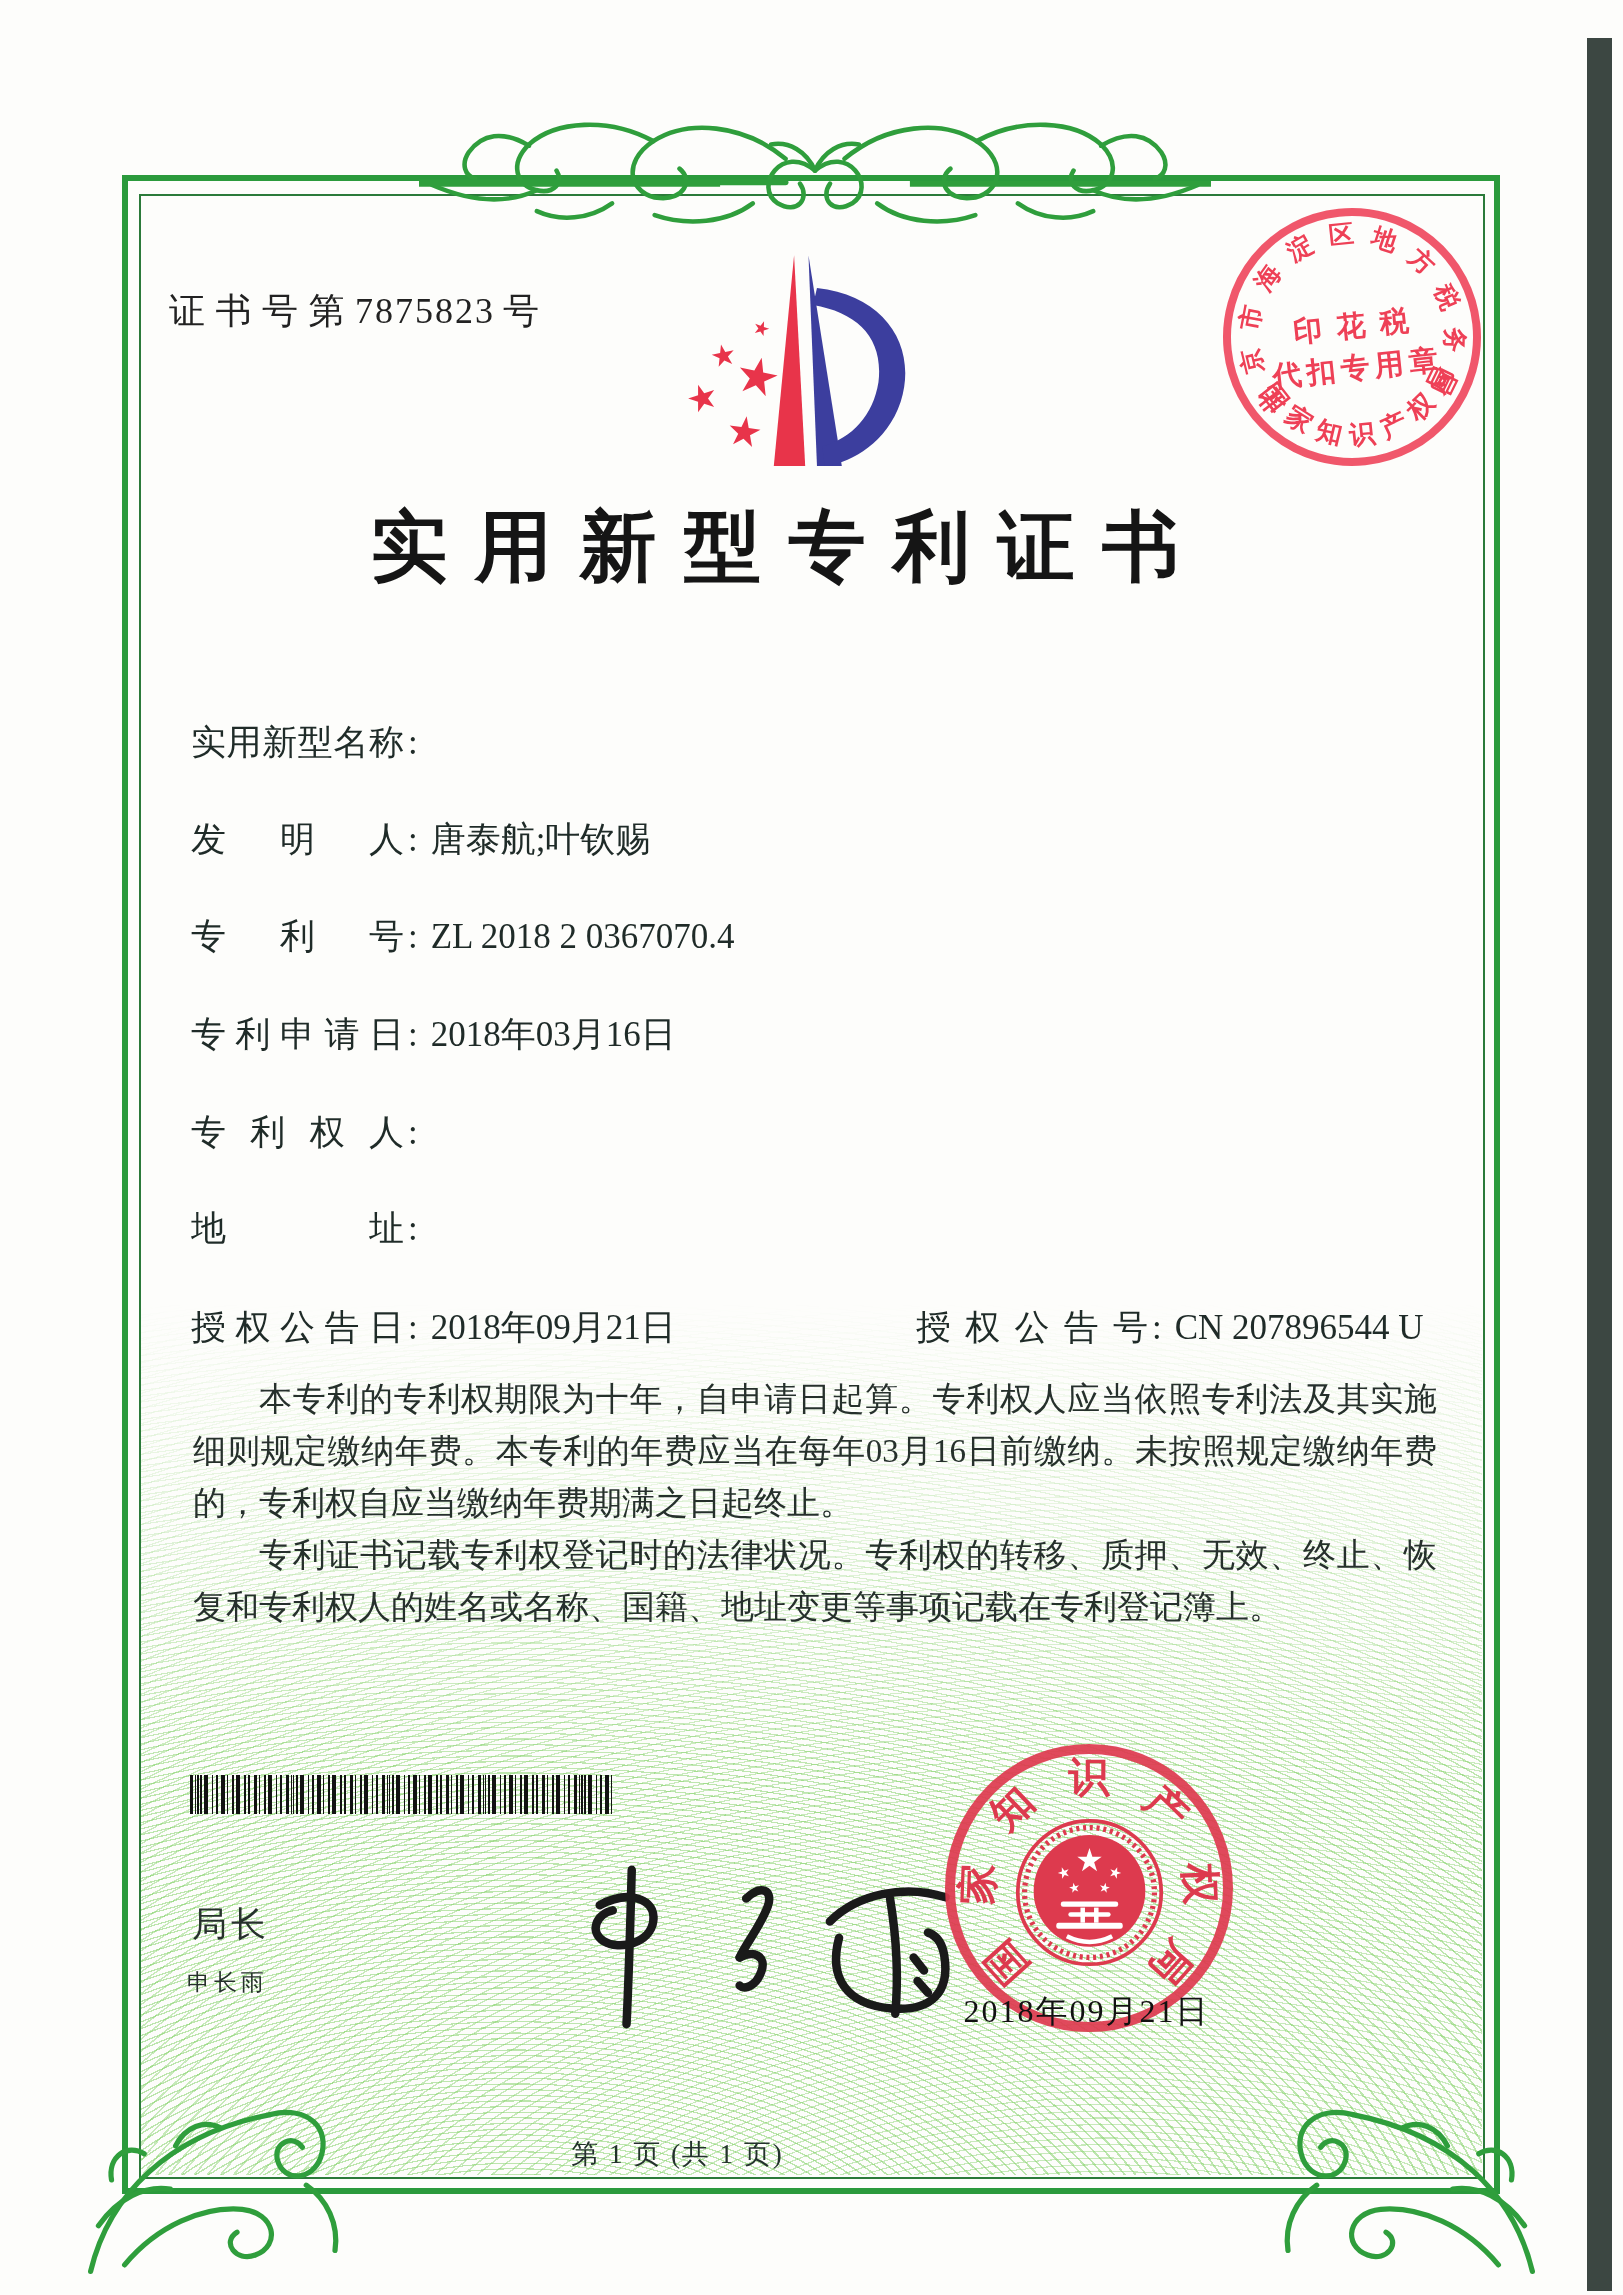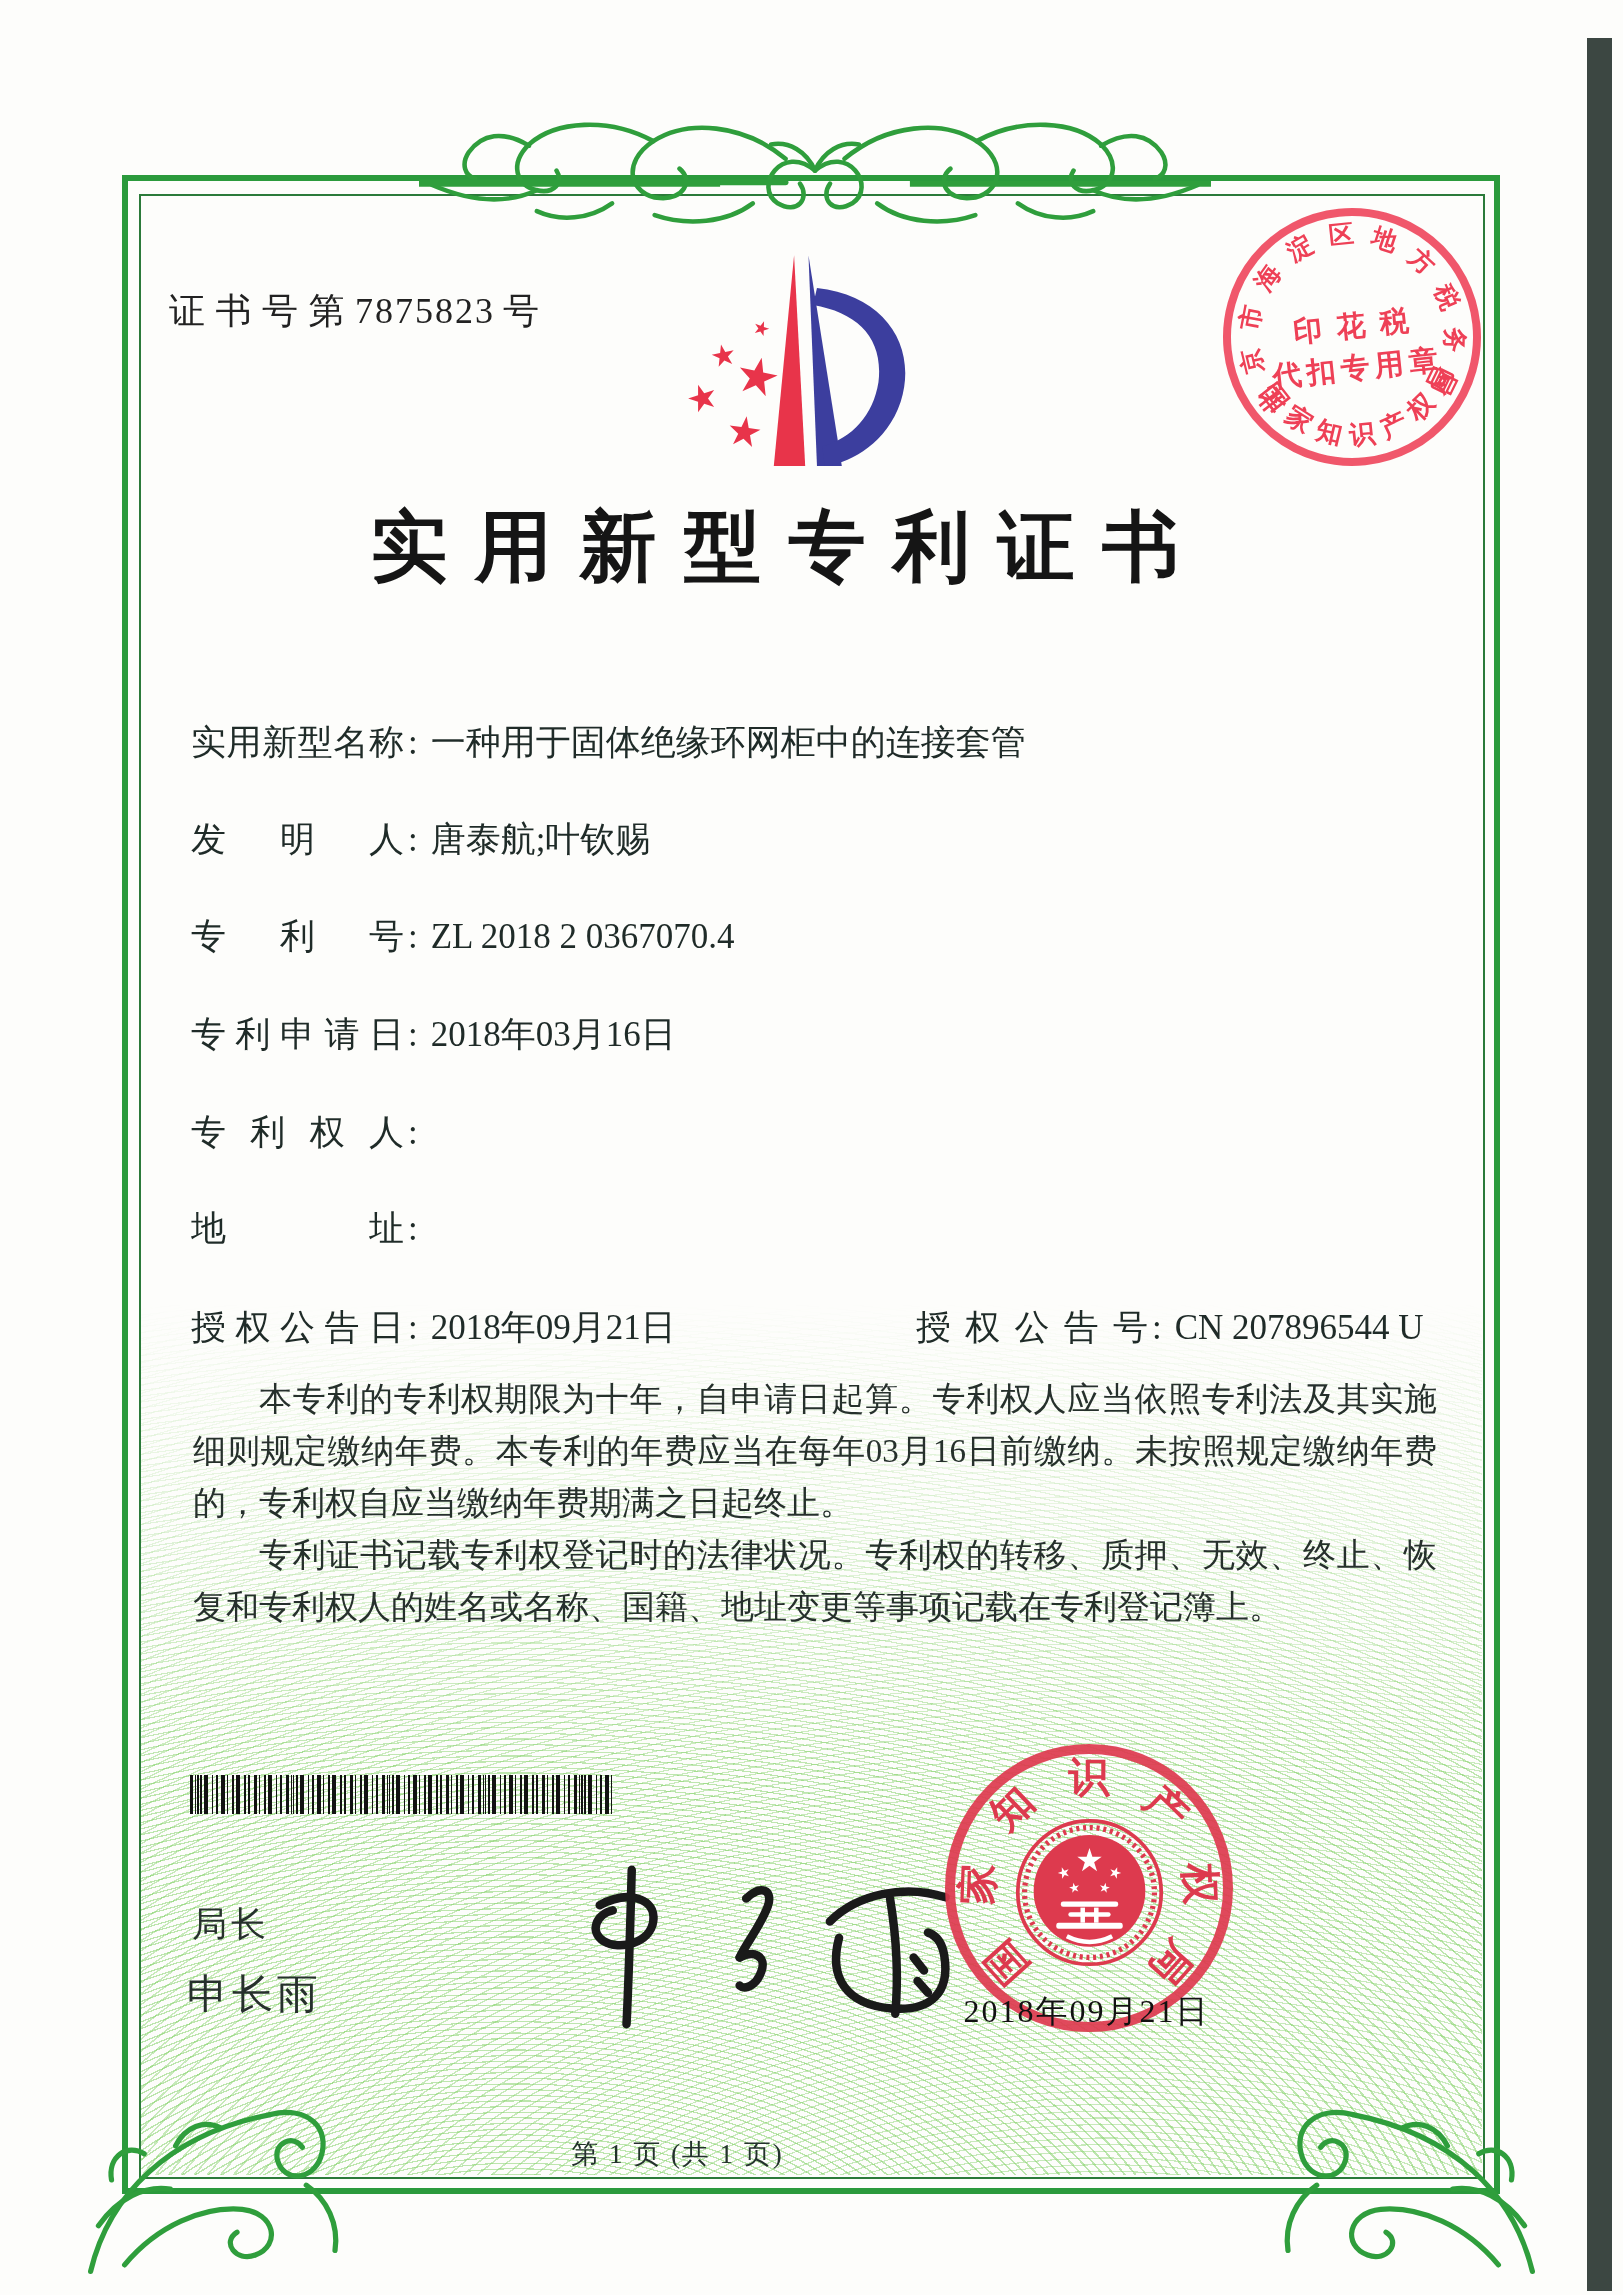--- a/index.html
+++ b/index.html
@@ -67,21 +67,21 @@
   
   .barcode {
     position:absolute; left:190px; top:1775px; width:422px; height:39px;
     background-image:
       repeating-linear-gradient(90deg,#121212 0 3.3px,transparent 3.3px 5.2px,#121212 5.2px 6.5px,transparent 6.5px 10.5px,#121212 10.5px 12.4px,transparent 12.4px 13.7px,#121212 13.7px 18.3px,transparent 18.3px 21.6px,#121212 21.6px 23px,transparent 23px 26px,#121212 26px 28px,transparent 28px 32px),
       repeating-linear-gradient(90deg,transparent 0 7.2px,#121212 7.2px 8.5px,transparent 8.5px 24px);
   }
   
   .sig-title { position:absolute; left:192px; top:1901px; font-size:35px;
     font-family:"Liberation Sans","DejaVu Sans",sans-serif; color:#26302c; letter-spacing:3.9px; }
-  .sig-name  { position:absolute; left:187px; top:1967px; font-size:41px;
+  .sig-name  { position:absolute; left:187px; top:1967px; font-size:23px;
     font-family:"Liberation Sans","DejaVu Sans",sans-serif; color:#26302c; letter-spacing:3.9px; }
   .signature { position:absolute; left:550px; top:1858px; width:497px; height:178px; }
   
   .seal { position:absolute; left:945px; top:1744px; width:288px; height:288px; color:#dd3a4e; }
   .seal .ring-border { position:absolute; inset:0; border:10.5px solid rgba(221,58,78,.92); border-radius:50%; }
   .seal-ring span { font-size:41px; font-weight:700; }
   .emblem { position:absolute; left:69px; top:73px; width:151px; height:151px; }
   .seal-date { position:absolute; left:936px; top:1990px; width:301px; text-align:center;
     font-size:32px; color:#111; letter-spacing:2px; white-space:nowrap; z-index:6; }
   
@@ -200,21 +200,20 @@
     <div class="ctr2">代扣专用章</div>
   </div>
 
   <div class="title-wrap">
     <span class="title">实用新型专利证书</span>
   </div>
 
   <div class="row" style="top:719px">
     <span class="lbl">实用新型名称</span>
       <span class="colon">:</span>
-      <span class="val">一种用于固体绝缘环网柜中的连接套管</span>
   </div>
   <div class="row" style="top:816px">
     <span class="lbl">发明人</span>
       <span class="colon">:</span>
       <span class="val">唐泰航;叶钦赐</span>
   </div>
   <div class="row" style="top:913px">
     <span class="lbl">专利号</span>
       <span class="colon">:</span>
       <span class="val">ZL 2018 2 0367070.4</span>

